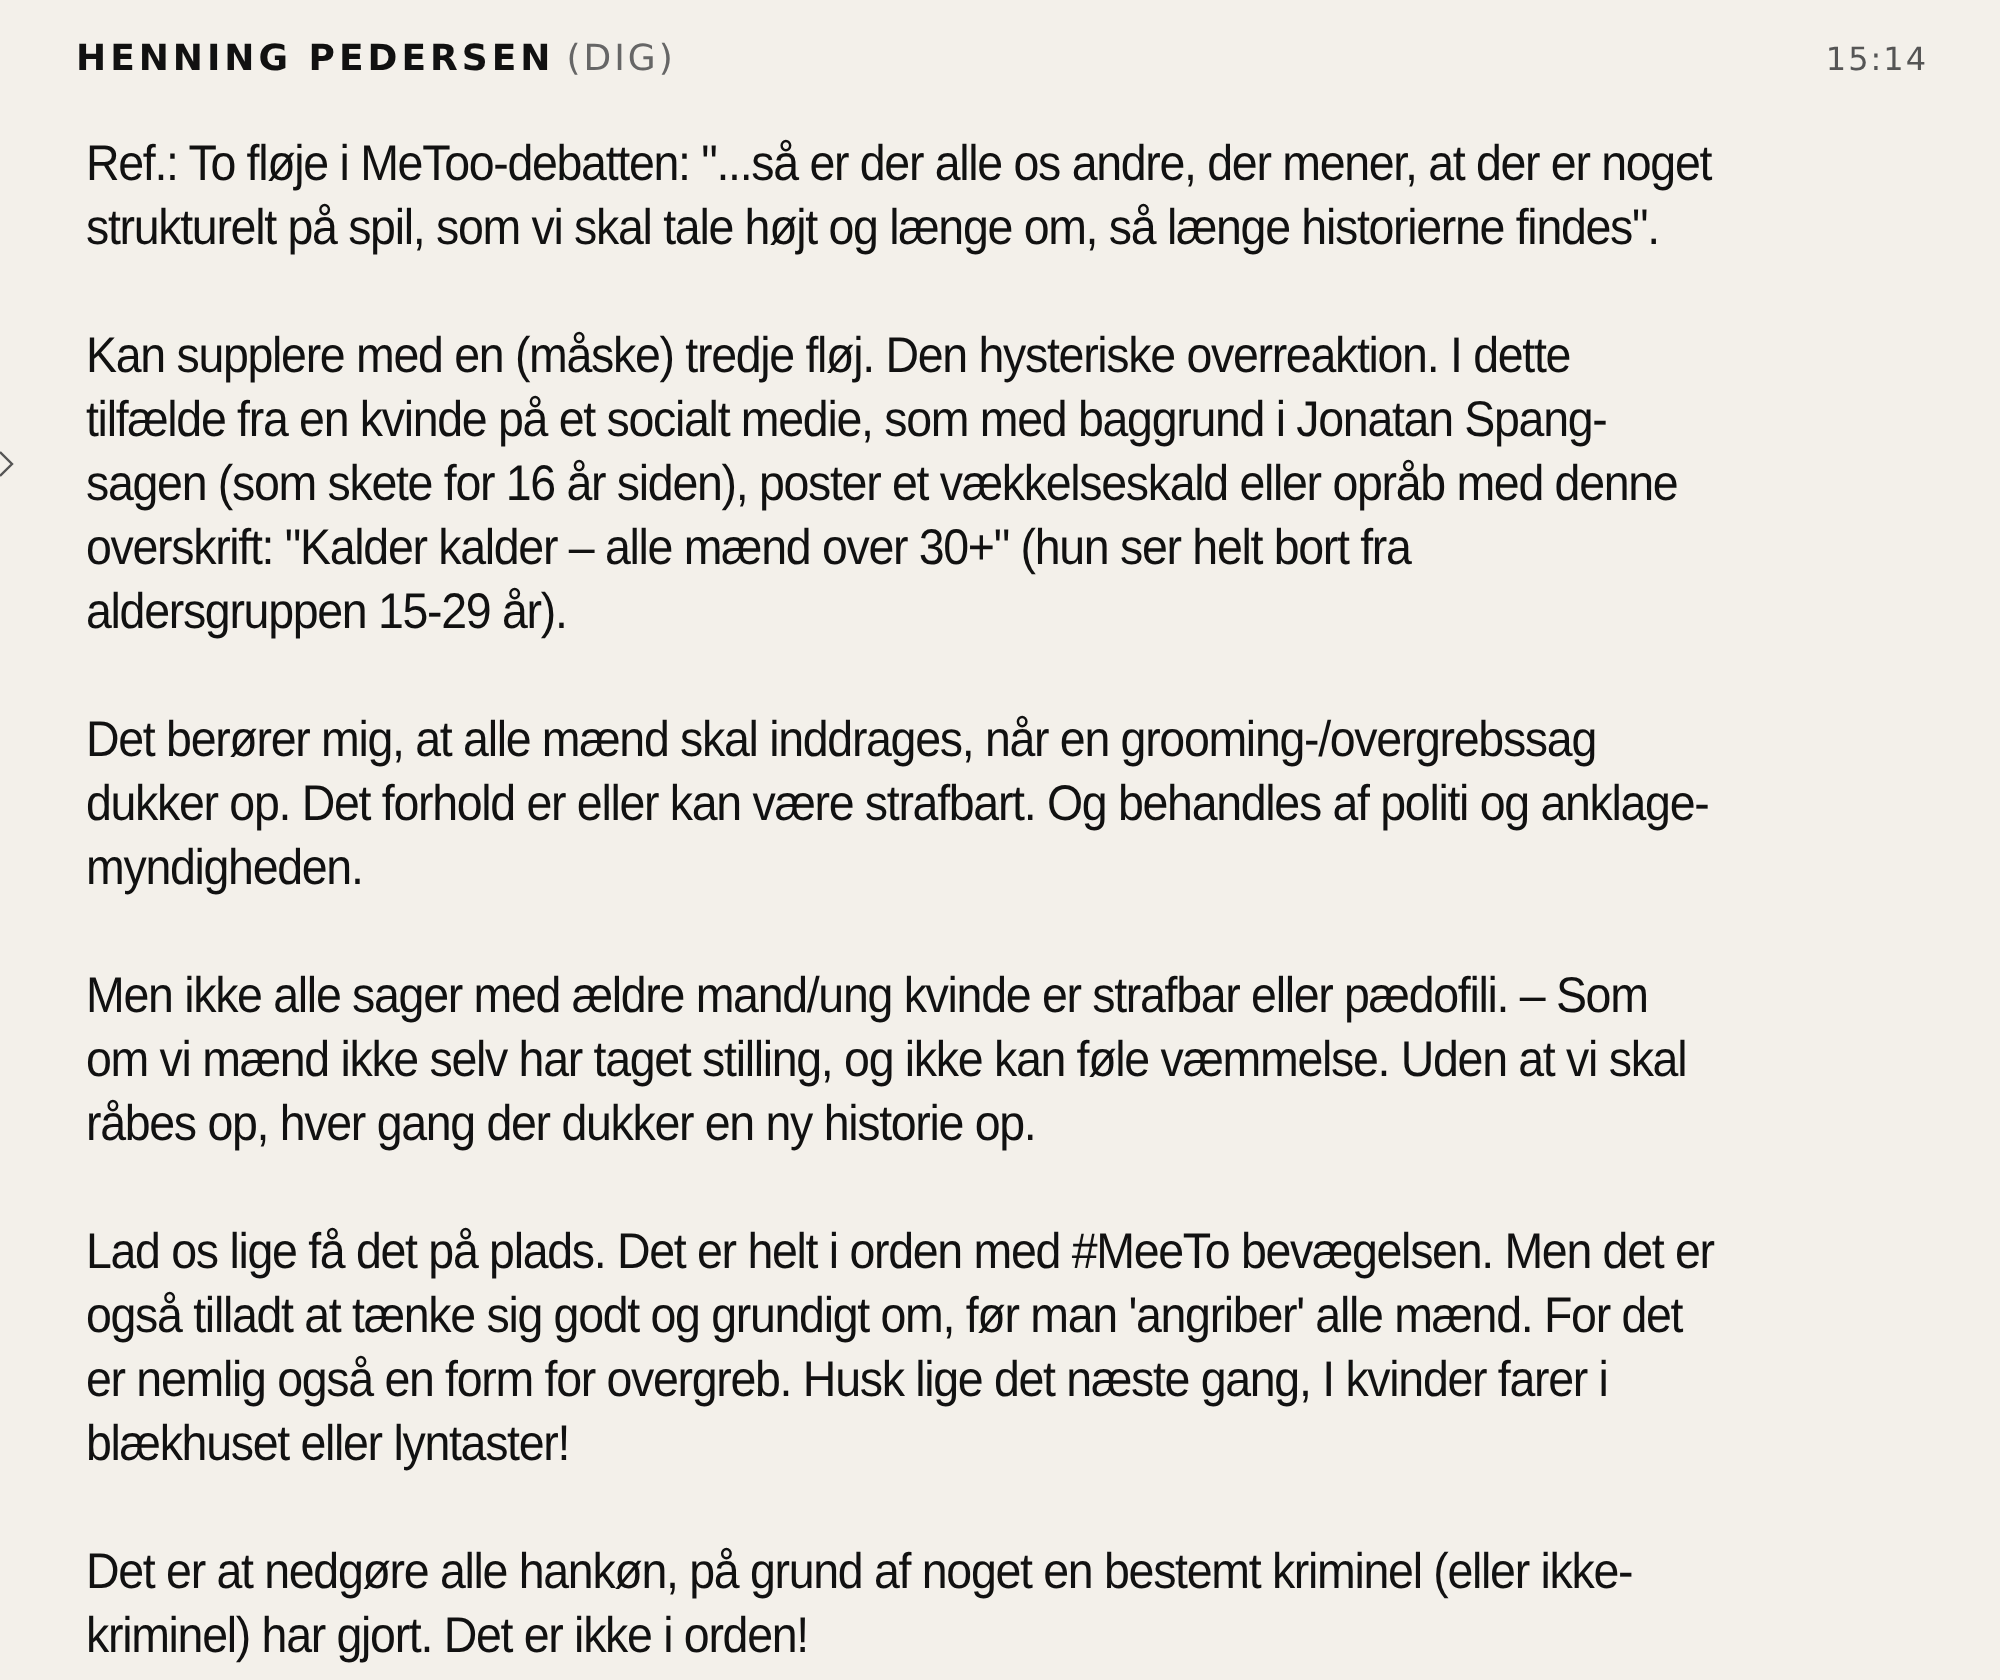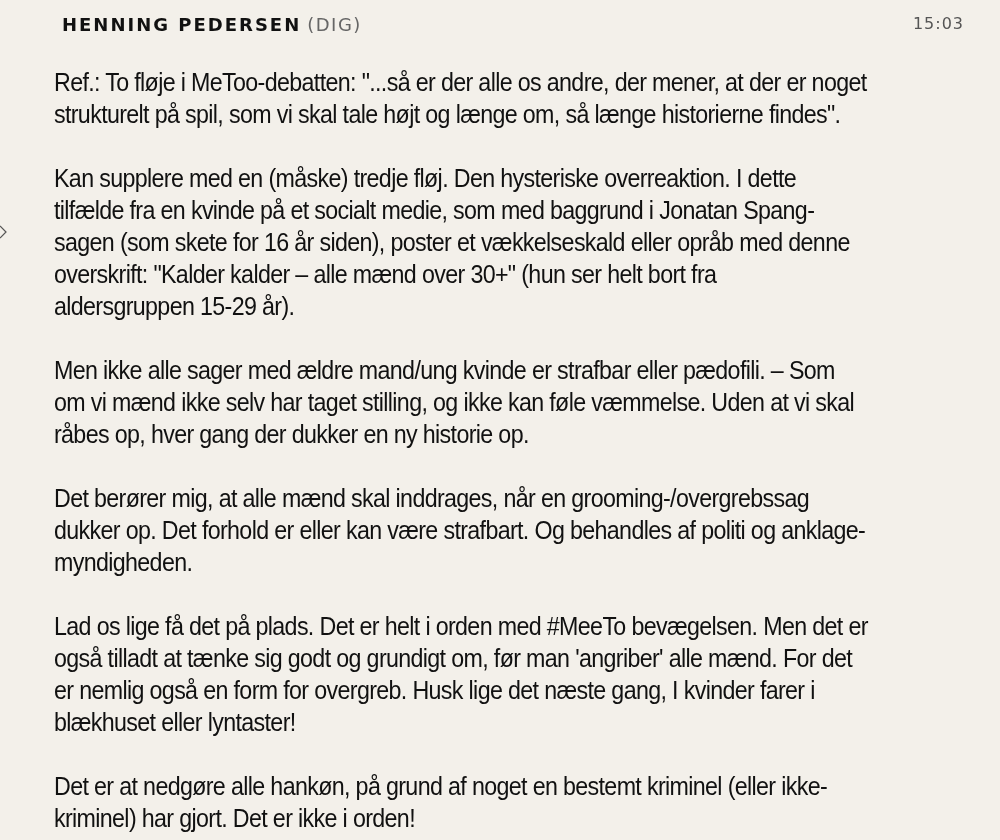--- a/index.html
+++ b/index.html
@@ -15,22 +15,22 @@
       font-family: "Liberation Sans", sans-serif;
       color: #111111;
     }
     .header {
       position: absolute;
       top: 14px;
       left: 38px;
       right: 36px;
       height: 30px;
       display: flex;
+      align-items: center;
       justify-content: space-between;
-      margin-left: 24px;
     }
     .author {
       font-family: "DejaVu Sans", sans-serif;
       font-weight: bold;
       font-size: 18px;
       letter-spacing: 2px;
       color: #111;
     }
     .author-tag {
       font-family: "DejaVu Sans", sans-serif;
@@ -45,21 +45,21 @@
       letter-spacing: 1px;
       color: #555;
     }
     .body {
       position: absolute;
       top: 66px;
       left: 38px;
       width: 940px;
     }
     .para {
-      margin: 0 0 32px 16px;
+      margin: 0 0 32px 5px;
     }
     .line {
       display: block;
       font-family: "Liberation Sans", sans-serif;
       font-size: 25px;
       line-height: 32px;
       height: 32px;
       white-space: nowrap;
       letter-spacing: -0.7px;
       transform-origin: left center;
@@ -77,21 +77,21 @@
       line-height: 16px;
     }
   </style>
 </head>
 <body>
 
 <div class="header">
   <div>
     <span class="author">HENNING PEDERSEN</span><span class="author-tag">(DIG)</span>
   </div>
-  <span class="time">15:03</span>
+  <span class="time">15:14</span>
 </div>
 
 <div class="side-icon">
   <svg width="8" height="16" viewBox="0 0 8 16">
     <path d="M0 2 L6 8 L0 14" fill="none" stroke="#555" stroke-width="1.2"></path>
   </svg>
 </div>
 
 <div class="body">
   <div class="para">
@@ -99,28 +99,28 @@
     <span class="line">strukturelt på spil, som vi skal tale højt og længe om, så længe historierne findes".</span>
   </div>
   <div class="para">
     <span class="line">Kan supplere med en (måske) tredje fløj. Den hysteriske overreaktion. I dette</span>
     <span class="line">tilfælde fra en kvinde på et socialt medie, som med baggrund i Jonatan Spang-</span>
     <span class="line">sagen (som skete for 16 år siden), poster et vækkelseskald eller opråb med denne</span>
     <span class="line">overskrift: "Kalder kalder – alle mænd over 30+" (hun ser helt bort fra</span>
     <span class="line">aldersgruppen 15-29 år).</span>
   </div>
   <div class="para">
+    <span class="line">Det berører mig, at alle mænd skal inddrages, når en grooming-/overgrebssag</span>
+    <span class="line">dukker op. Det forhold er eller kan være strafbart. Og behandles af politi og anklage-</span>
+    <span class="line">myndigheden.</span>
+  </div>
+  <div class="para">
     <span class="line">Men ikke alle sager med ældre mand/ung kvinde er strafbar eller pædofili. – Som</span>
     <span class="line">om vi mænd ikke selv har taget stilling, og ikke kan føle væmmelse. Uden at vi skal</span>
     <span class="line">råbes op, hver gang der dukker en ny historie op.</span>
-  </div>
-  <div class="para">
-    <span class="line">Det berører mig, at alle mænd skal inddrages, når en grooming-/overgrebssag</span>
-    <span class="line">dukker op. Det forhold er eller kan være strafbart. Og behandles af politi og anklage-</span>
-    <span class="line">myndigheden.</span>
   </div>
   <div class="para">
     <span class="line">Lad os lige få det på plads. Det er helt i orden med #MeeTo bevægelsen. Men det er</span>
     <span class="line">også tilladt at tænke sig godt og grundigt om, før man 'angriber' alle mænd. For det</span>
     <span class="line">er nemlig også en form for overgreb. Husk lige det næste gang, I kvinder farer i</span>
     <span class="line">blækhuset eller lyntaster!</span>
   </div>
   <div class="para">
     <span class="line">Det er at nedgøre alle hankøn, på grund af noget en bestemt kriminel (eller ikke-</span>
     <span class="line">kriminel) har gjort. Det er ikke i orden!</span>

